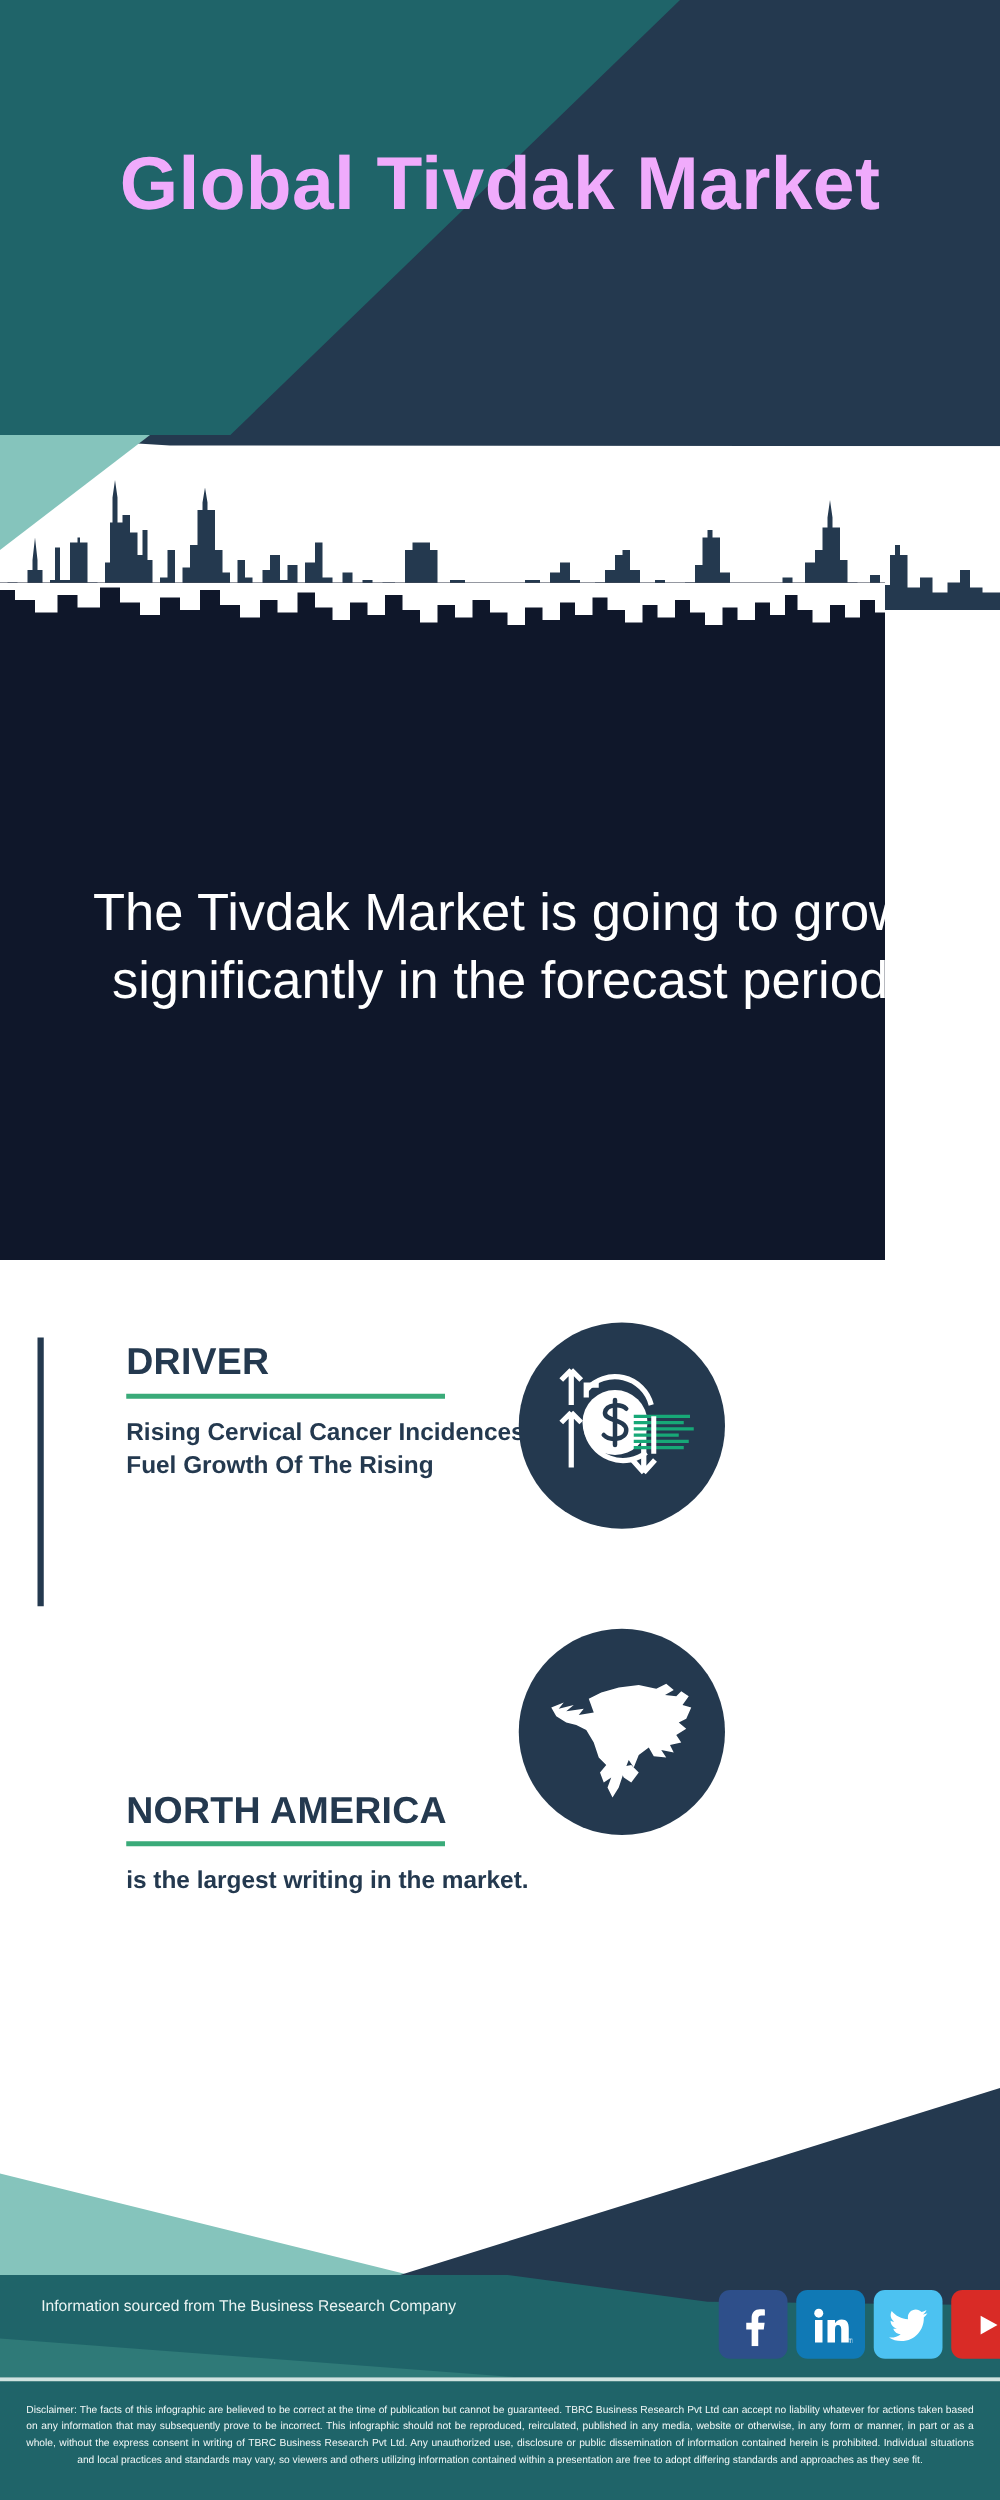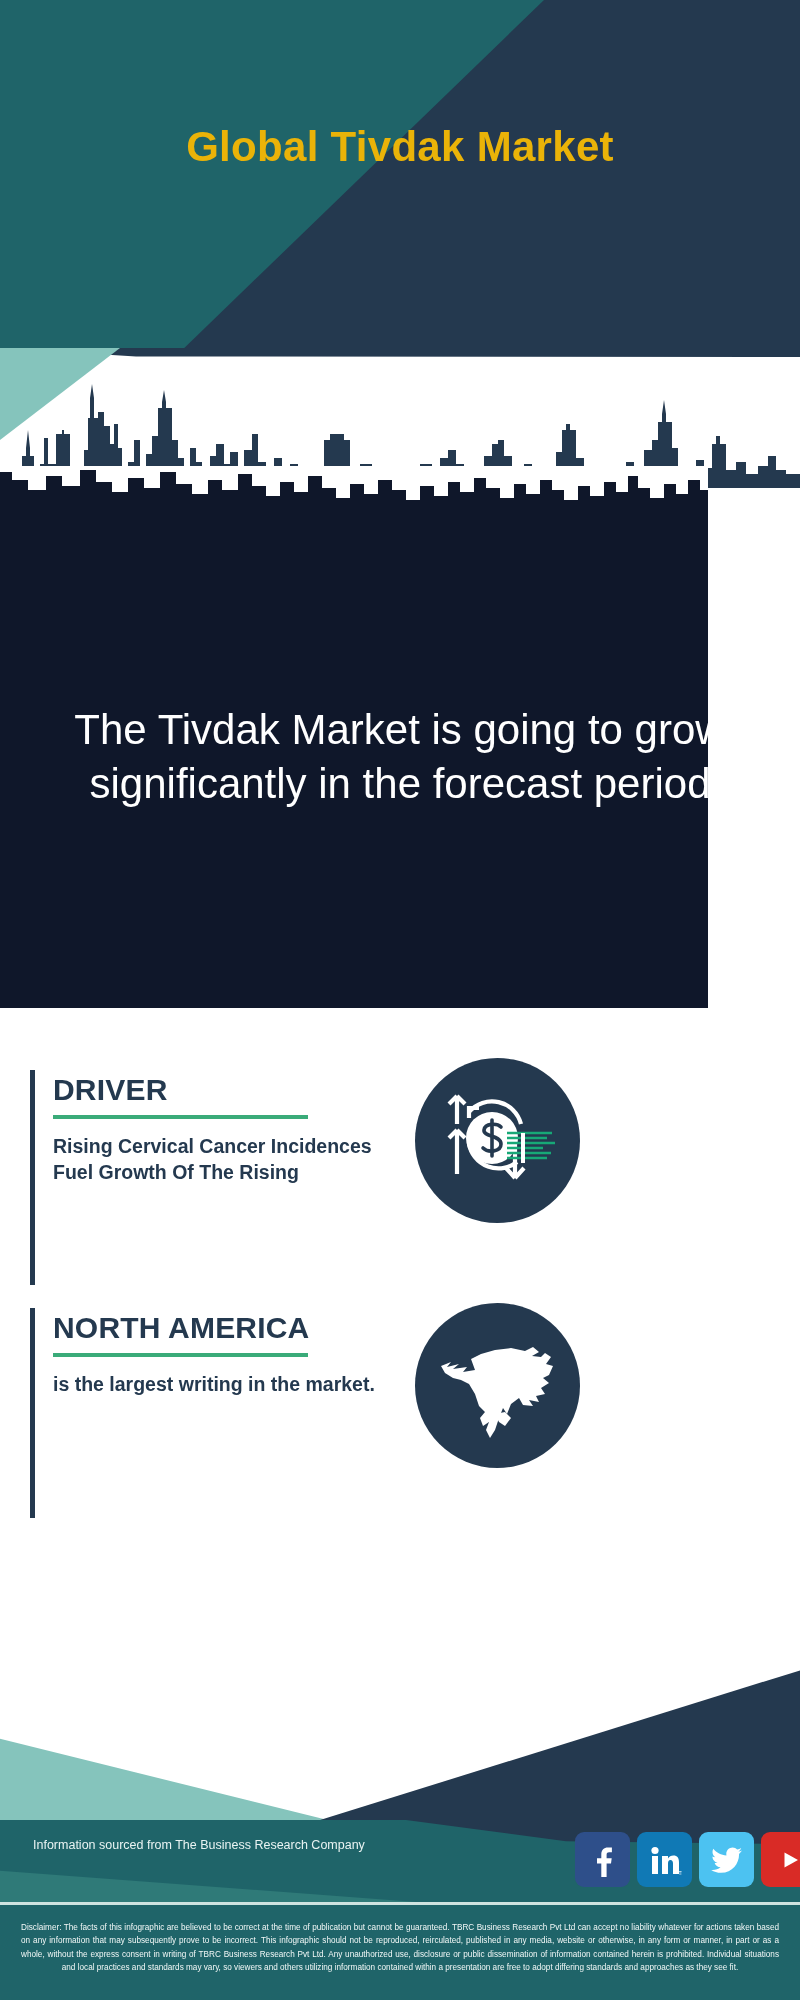--- a/index.html
+++ b/index.html
@@ -11,21 +11,21 @@
   }
   .page{position:relative;width:800px;height:2000px;overflow:hidden;background:#fff;}
 
   
   .header{position:absolute;left:0;top:0;width:800px;height:356px;background:#1f6469;overflow:hidden;}
   .header-diag{position:absolute;right:0;top:0;width:800px;height:356px;
     background:#24394f;
     clip-path:polygon(68% 0%, 100% 0%, 100% 100%, 22% 100%);}
   .header-title{position:absolute;left:0;top:0;width:800px;height:356px;
     display:flex;align-items:center;justify-content:center;
-    color:#eab308;font-size:42px;font-weight:bold;letter-spacing:0.3px;
+    color:#f0abfc;font-size:60px;font-weight:bold;letter-spacing:0.3px;
     text-align:center;line-height:1.1;z-index:5;
     padding-bottom:62px;box-sizing:border-box;}
 
   
   .sky-band{position:absolute;left:0;top:348px;width:800px;height:140px;background:#ffffff;overflow:hidden;}
   .sky-band-tri{position:absolute;left:0;top:0;width:120px;height:92px;
     background:#85c4bc;clip-path:polygon(0 0, 100% 0, 0 100%);}
   .sky-band-navywedge{position:absolute;left:0;top:0;width:800px;height:30px;
     background:#24394f;clip-path:polygon(0 0,100% 0,100% 30%,17% 28%);}
 
@@ -37,29 +37,29 @@
   .statement{position:absolute;left:0;top:466px;width:708px;height:542px;background:#0f172a;overflow:hidden;}
   .statement-sky{position:absolute;left:0;top:0;width:800px;height:60px;overflow:hidden;}
   .statement-text{position:absolute;left:60px;top:0;width:680px;height:542px;
     display:flex;align-items:center;justify-content:center;text-align:center;
     color:#ffffff;font-size:42px;line-height:1.28;font-weight:400;
     padding-top:40px;box-sizing:border-box;}
 
   
   .content{position:absolute;left:0;top:1008px;width:800px;height:640px;background:#ffffff;}
 
-  .insight{position:absolute;left:30px;width:740px;display:flex;}
+  .insight{position:absolute;left:30px;width:740px;display:flex;gap:48px;}
   .insight-bar{width:5px;background:#24394f;flex:0 0 5px;}
   .insight-body{flex:1;padding-left:18px;padding-top:4px;}
   .insight-head{color:#24394f;font-size:30px;font-weight:bold;letter-spacing:0.2px;line-height:1.05;}
   .insight-rule{height:4px;background:#3aab79;width:255px;margin:9px 0 14px 0;}
   .insight-sub{color:#24394f;font-size:19.5px;font-weight:bold;line-height:1.38;max-width:330px;}
 
   .insight-1{top:62px;height:215px;}
-  .insight-2{top:300px;height:210px;}
+  .insight-2{top:300px;height:210px;align-items:flex-end;}
 
   .icon-circle{position:absolute;width:165px;height:165px;border-radius:50%;background:#24394f;
     display:flex;align-items:center;justify-content:center;}
   .icon-1{left:415px;top:50px;}
   .icon-2{left:415px;top:295px;}
 
   
   .footer-shapes{position:absolute;left:0;top:1640px;width:800px;height:190px;background:#ffffff;overflow:hidden;}
   .fs-teal{position:absolute;left:0;bottom:0;width:800px;height:190px;background:#85c4bc;
     clip-path:polygon(0 52%, 46% 100%, 0 100%);}

